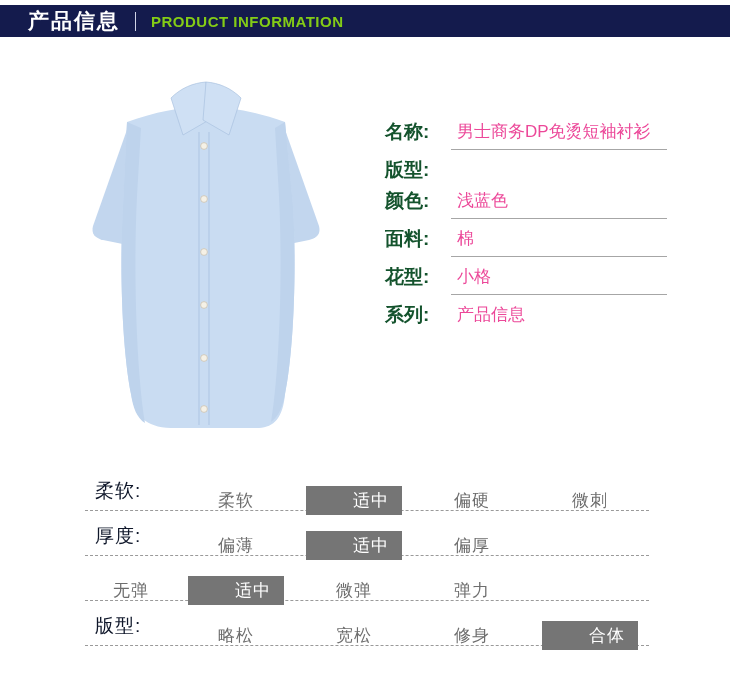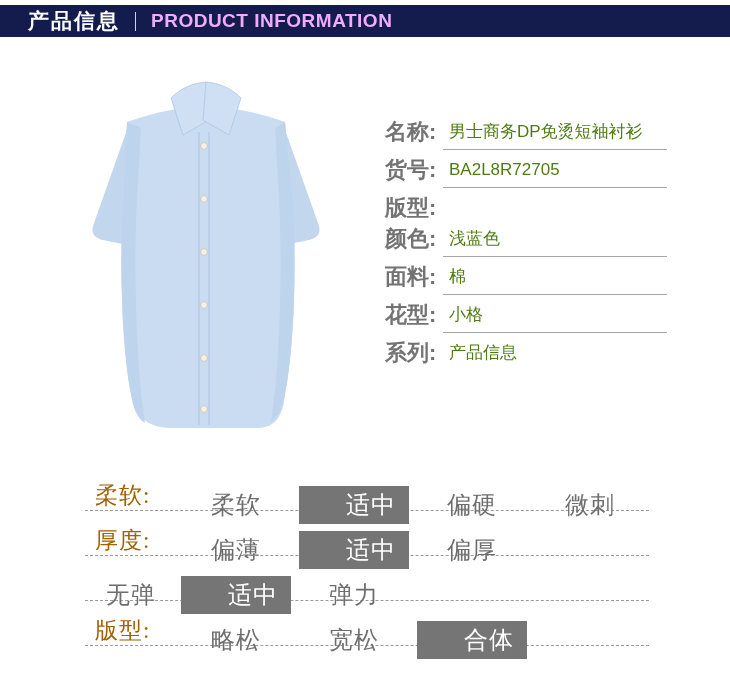--- a/index.html
+++ b/index.html
@@ -9,48 +9,48 @@
     background:#ffffff; position:relative; overflow:hidden;
   }
 
   
   .header-bar {
     position:absolute; left:0; top:5px; width:730px; height:32px;
     background:#141b4d; display:flex; align-items:center; padding-left:28px;
   }
   .header-zh { color:#ffffff; font-size:21px; font-weight:bold; letter-spacing:2px;font-family:Liberation Mono, monospace; }
   .header-divider { width:1px; height:19px; background:#cfd3e6; margin:0 15px; }
-  .header-en { color:#f0abfc; font-size:19px; font-weight:bold; letter-spacing:0.5px; }
+  .header-en { color:#84cc16; font-size:15px; font-weight:bold; letter-spacing:0.5px; }
 
   
   .shirt-wrap { position:absolute; left:85px; top:76px; width:250px; height:362px; }
 
   
   .spec-panel { position:absolute; left:385px; top:121px; width:282px; }
   .spec-row { display:flex; align-items:flex-start; margin-bottom:9px; }
   .spec-label {
-    width:58px; flex:none; font-size:22px; font-weight:bold; color:#737373;
+    width:58px; flex:none; font-size:19px; font-weight:bold; color:#14532d;
     line-height:22px; white-space:nowrap;
   }
   .spec-value {
-    flex:1; font-size:17px; color:#4d7c0f; line-height:22px;
-    padding:0 0 6px 6px; border-bottom:1px solid #a6a6a6; white-space:nowrap;
+    flex:1; font-size:17px; color:#ec4899; line-height:22px;
+    padding:0 0 6px 6px; border-bottom:1px solid #a6a6a6; white-space:nowrap;margin-left:8px;
   }
   .spec-row.no-line .spec-value { border-bottom:none; }
 
   
   .attr-table { position:absolute; left:85px; top:466px; width:564px; }
   .attr-row {
     display:grid; grid-template-columns:92px 1fr 1fr 1fr 1fr;
     align-items:center; height:45px; border-bottom:1px dashed #9a9a9a;
   }
-  .attr-label { font-size:23px; color:#a16207; letter-spacing:1px; padding-left:10px;font-family:Liberation Serif, serif; }
+  .attr-label { font-size:19px; color:#0f172a; letter-spacing:1px; padding-left:10px; }
   .attr-opt-cell { text-align:center; }
   .attr-opt {
-    display:inline-block; font-size:24px; color:#6e6e6e;
+    display:inline-block; font-size:17px; color:#6e6e6e;
     padding:3px 13px; letter-spacing:1px;margin-top:20px;
   }
   .attr-opt.sel { background:#757575; color:#ffffff;padding-left:47px; }
 </style>
 </head>
 <body>
 
 <div class="header-bar">
   <span class="header-zh">产品信息</span>
   <span class="header-divider"></span>
@@ -91,24 +91,20 @@
     </g>
   </svg>
 </div>
 
 <div class="spec-panel">
   <div class="spec-row">
     <span class="spec-label">名称:</span>
     <span class="spec-value">男士商务DP免烫短袖衬衫</span>
   </div>
   <div class="spec-row">
-    <span class="spec-label">货号:</span>
-    <span class="spec-value">BA2L8R72705</span>
-  </div>
-  <div class="spec-row">
     <span class="spec-label">版型:</span>
   </div>
   <div class="spec-row">
     <span class="spec-label">颜色:</span>
     <span class="spec-value">浅蓝色</span>
   </div>
   <div class="spec-row">
     <span class="spec-label">面料:</span>
     <span class="spec-value">棉</span>
   </div>
@@ -132,21 +128,23 @@
   </div>
   <div class="attr-row">
     <span class="attr-label">厚度:</span>
     <span class="attr-opt-cell"><span class="attr-opt">偏薄</span></span>
     <span class="attr-opt-cell"><span class="attr-opt sel">适中</span></span>
     <span class="attr-opt-cell"><span class="attr-opt">偏厚</span></span>
   </div>
   <div class="attr-row">
     <span class="attr-opt-cell"><span class="attr-opt">无弹</span></span>
     <span class="attr-opt-cell"><span class="attr-opt sel">适中</span></span>
+    <span class="attr-opt-cell"><span class="attr-opt">微弹</span></span>
     <span class="attr-opt-cell"><span class="attr-opt">弹力</span></span>
   </div>
   <div class="attr-row">
     <span class="attr-label">版型:</span>
     <span class="attr-opt-cell"><span class="attr-opt">略松</span></span>
     <span class="attr-opt-cell"><span class="attr-opt">宽松</span></span>
+    <span class="attr-opt-cell"><span class="attr-opt">修身</span></span>
     <span class="attr-opt-cell"><span class="attr-opt sel">合体</span></span>
   </div>
 </div>
 
 </body></html>

